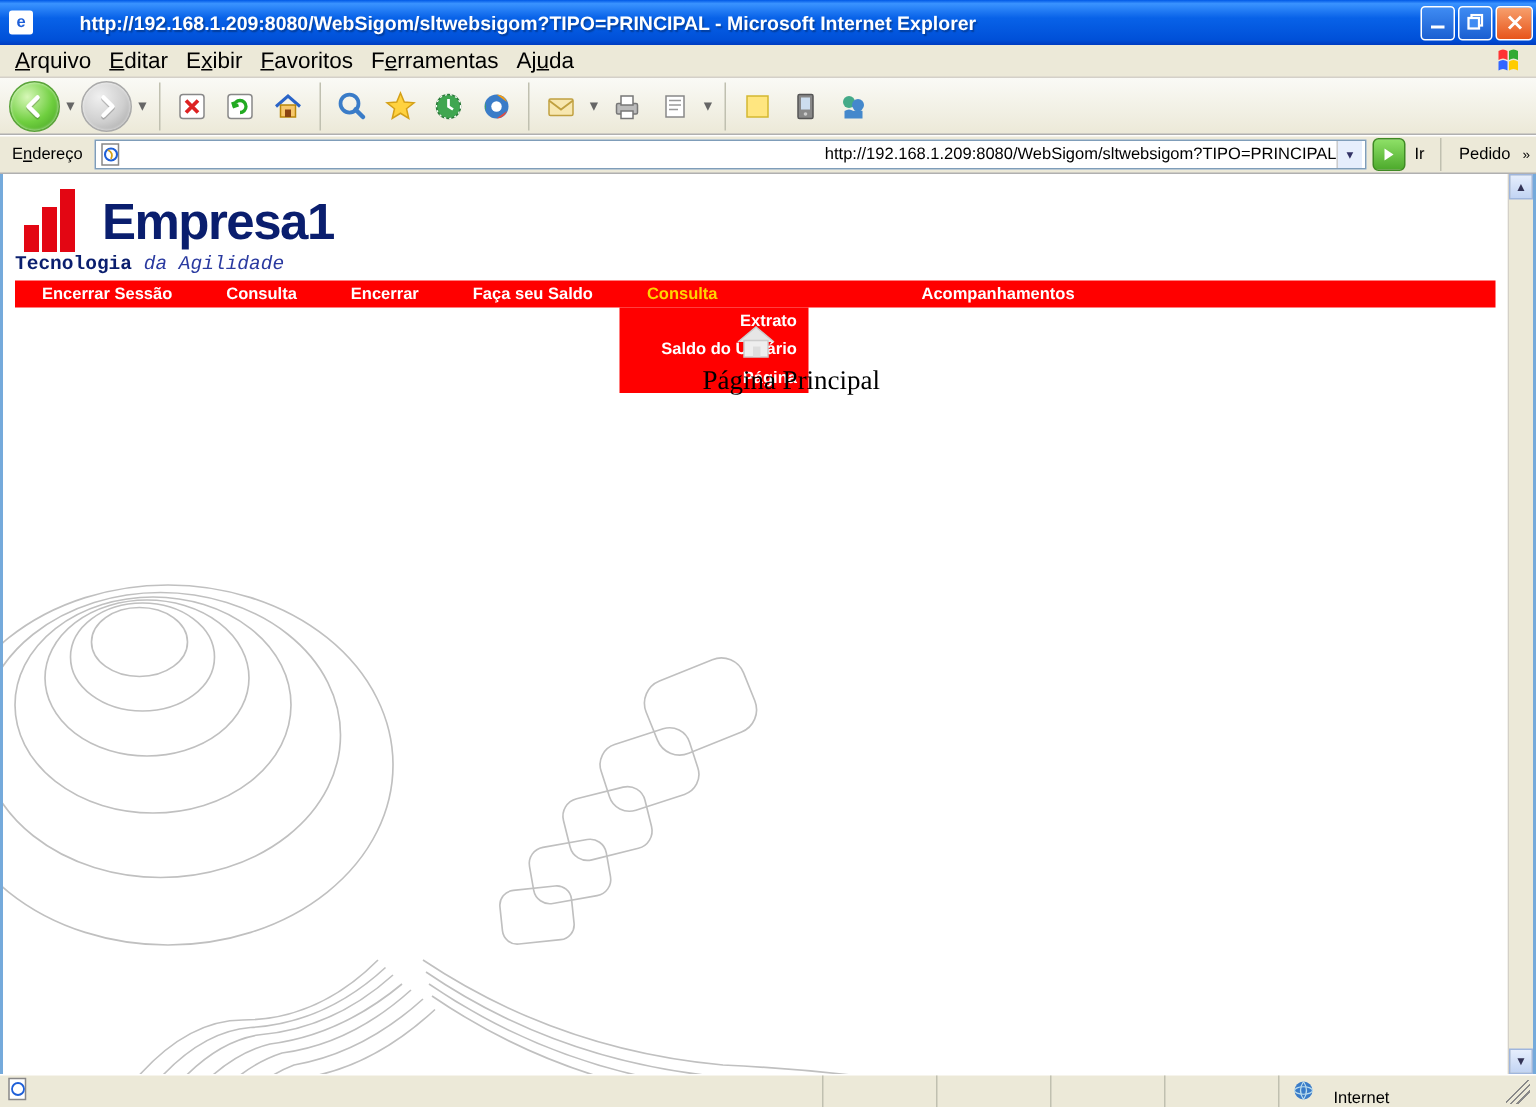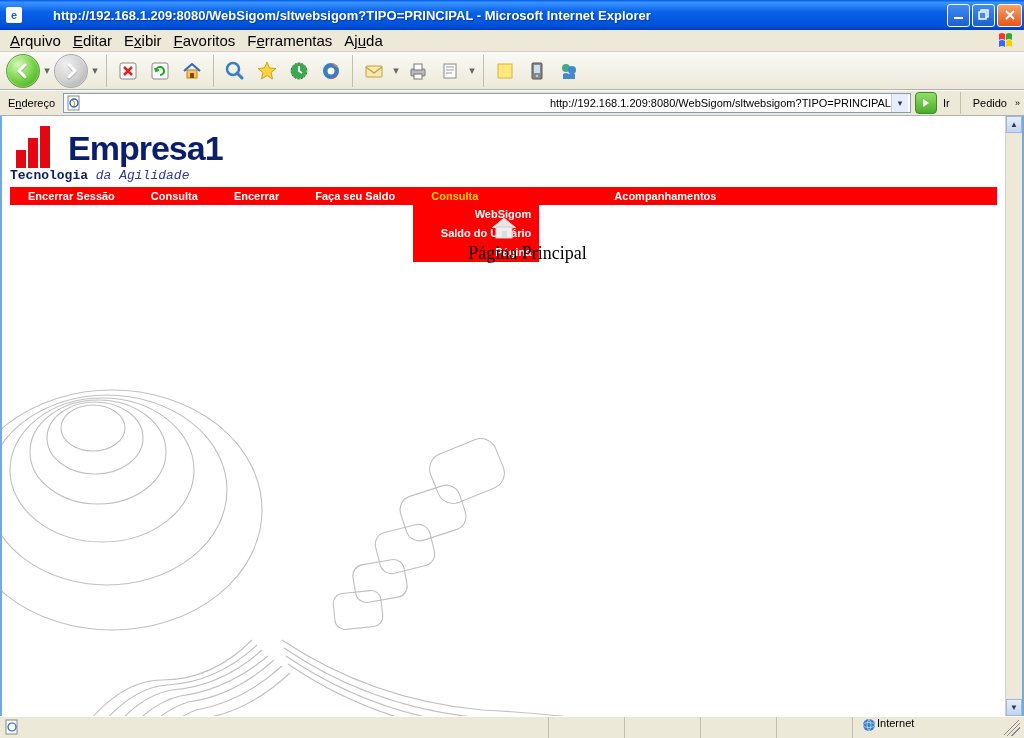--- a/index.html
+++ b/index.html
@@ -247,21 +247,21 @@
   border-top:1px solid #fff;
   display:flex; align-items:center;
   font-size:11px;
   padding: 0 4px;
 }
 .statusbar .status-left{
   flex:1; display:flex; align-items:center; gap:4px;
 }
 .statusbar .status-section{
   border-left:1px solid #c0c0b0; height:100%; padding:0 8px;
-  display:flex; align-items:flex-start; gap:0;margin-left:16px;
+  display:flex; align-items:flex-end; gap:12px;margin-left:16px;
 }
 .statusbar .status-section.wide{ width:60px;}
 .statusbar .status-grip {
   width:16px; height:16px; margin-left:2px;
   background:
     linear-gradient(135deg, transparent 0 10px, #888 10px 11px, transparent 11px 13px,#888 13px 14px, transparent 14px 16px,#888 16px 17px, transparent 17px);
 }
 
 </style>
 </head>
@@ -514,21 +514,21 @@
     </div>
 
     <div class="rednav">
       <div class="nav-item">Encerrar Sessão</div>
       <div class="nav-item">Consulta</div>
       <div class="nav-item">Encerrar</div>
       <div class="nav-item">Faça seu Saldo</div>
       <div class="nav-item active" style="position:relative;text-align:right;">
         <span>Consulta</span>
         <div class="dropdown">
-          <div class="dd-item">WebSigom</div>
+          <div class="dd-item">Extrato</div>
           <div class="dd-item">Saldo do Usuário</div>
           <div class="dd-item">Página</div>
         </div>
       </div>
       <div class="nav-item" style="margin-left:100px;">Acompanhamentos</div>
     </div>
 
     <div class="page-content">
       <div class="home-icon">
         <svg width="30" height="24" viewBox="0 0 30 24">

